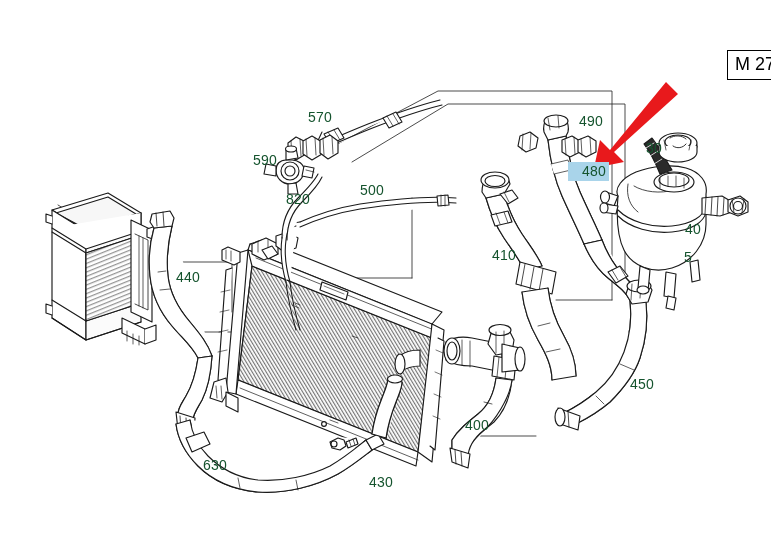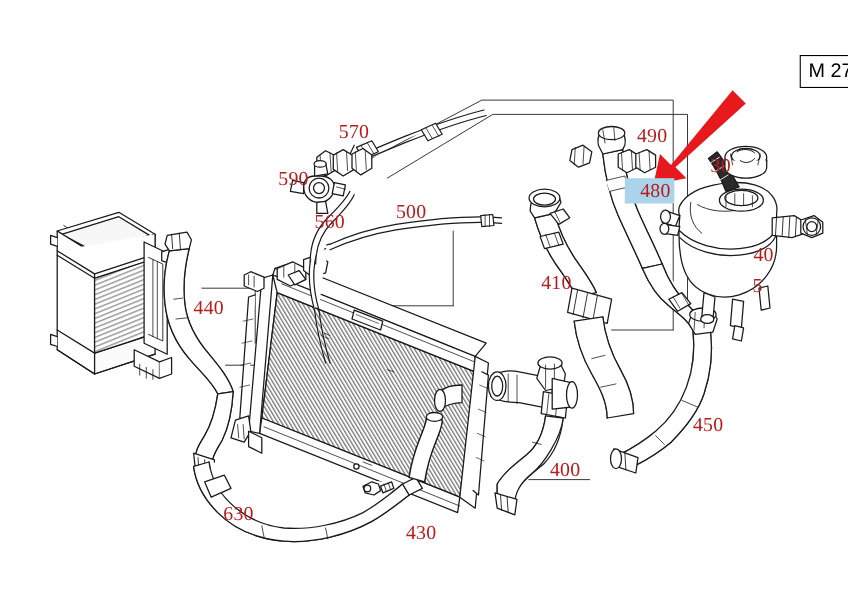--- a/index.html
+++ b/index.html
@@ -7,23 +7,23 @@
   #page{
     position:relative;
     width:771px;height:537px;
     background:#ffffff;
     font-family:"Liberation Sans", sans-serif;
     overflow:hidden;
   }
   #artboard{position:absolute;left:0;top:0;width:771px;height:537px;}
   .callout{
     position:absolute;
-    font-family:Liberation Serif, serif;
-    font-size:18px;
-    color:#b91c1c;
+    font-family:Liberation Sans, sans-serif;
+    font-size:14px;
+    color:#14532d;
     line-height:1;
     white-space:nowrap;
     letter-spacing:0.2px;
   }
   .callout.hl{
     background:#a9d4ea;
     padding:2px 3px 3px 14px;
   }
   #engine-code-box{
     position:absolute;
@@ -484,41 +484,41 @@
 
     <g>
       <path d="M666 82 L678 94 L614 152 L624 162 L594 168 L600 140 L610 150 Z" fill="#e8191c" stroke="none"></path>
     </g>
   </svg>
 
   <div class="callout" style="left:308px;top:110px;">570</div>
 
   <div class="callout" style="left:253px;top:153px;">590</div>
 
-  <div class="callout" style="left:286px;top:192px;">560</div>
+  <div class="callout" style="left:286px;top:192px;">820</div>
 
   <div class="callout" style="left:360px;top:183px;">500</div>
 
   <div class="callout" style="left:579px;top:114px;text-align:right;">490</div>
 
   <div class="callout hl" style="left:568px;top:162px;">480</div>
 
   <div class="callout" style="left:646px;top:141px;">30</div>
 
   <div class="callout" style="left:685px;top:222px;">40</div>
 
   <div class="callout" style="left:684px;top:250px;">5</div>
 
   <div class="callout" style="left:492px;top:248px;">410</div>
 
   <div class="callout" style="left:176px;top:270px;">440</div>
 
   <div class="callout" style="left:630px;top:377px;">450</div>
 
-  <div class="callout" style="left:500px;top:418px;">400</div>
+  <div class="callout" style="left:465px;top:418px;">400</div>
 
   <div class="callout" style="left:328px;top:475px;margin-left:41px;">430</div>
 
   <div class="callout" style="left:203px;top:458px;">630</div>
 
   <div id="engine-code-box">M 278</div>
 
 </div>
 
 </body></html>

